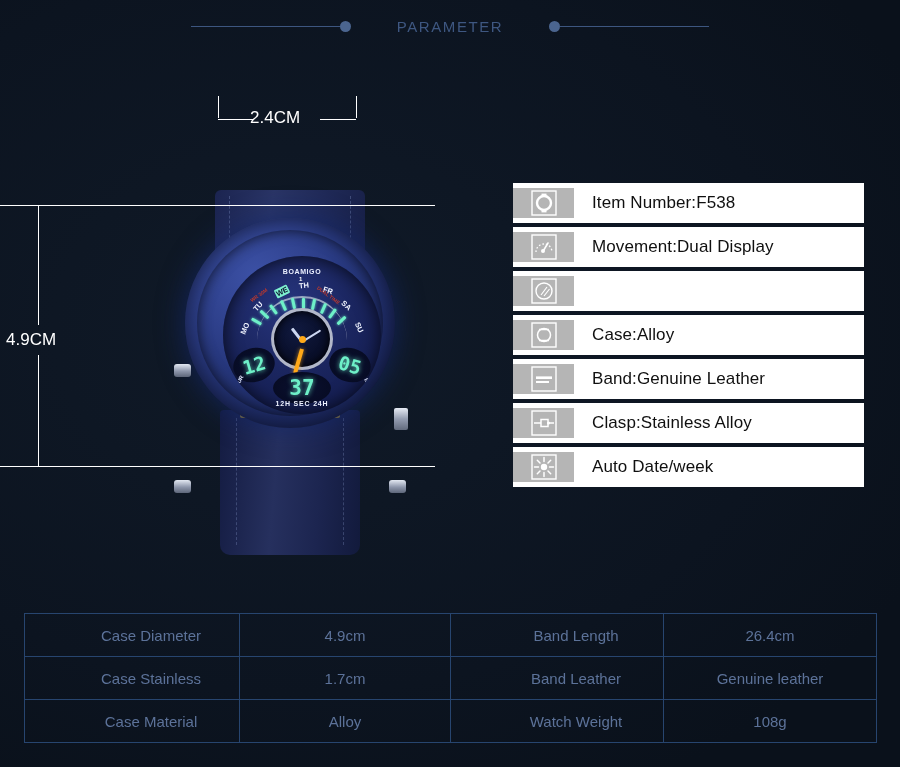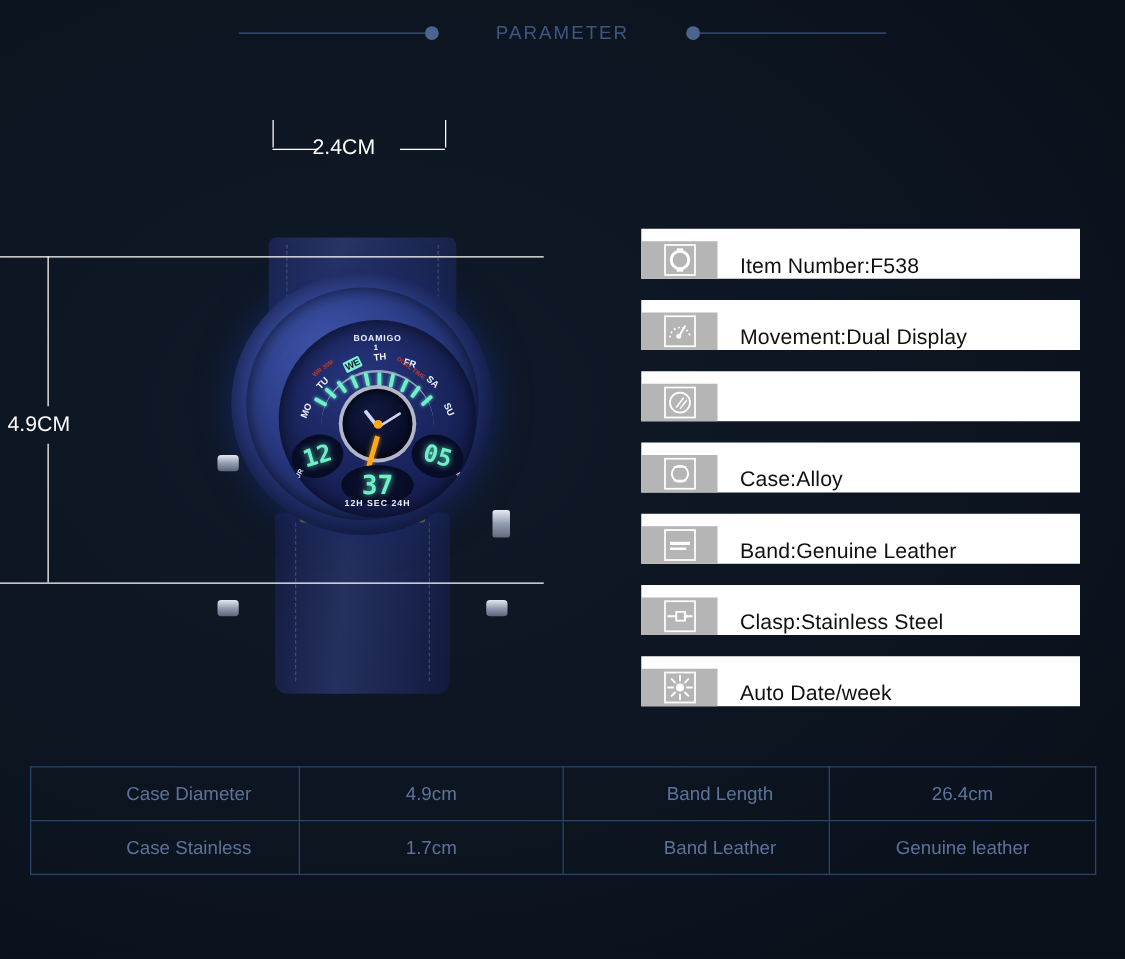--- a/index.html
+++ b/index.html
@@ -280,23 +280,23 @@
   }
 
   
   .spec-list {
     position: absolute;
     left: 513px; top: 183px;
     width: 351px;
   }
   .spec-row {
     display: flex;
-    align-items: flex-end;
+    align-items: center;
     height: 40px;
-    margin-bottom: 17px;
+    margin-bottom: 4px;
     background: #ffffff;
   }
   .spec-icon {
     width: 61px;
     background: #b5b5b5;
     display: flex;
     align-items: center;
     justify-content: center;
     flex: none;
   }
@@ -494,21 +494,21 @@
 
     <div class="spec-row">
       <div class="spec-icon">
         <svg width="30" height="30" viewBox="0 0 30 30">
           <rect x="3" y="3" width="24" height="24" fill="none" stroke="#fff" stroke-width="1.4"></rect>
           <rect x="12" y="11.5" width="7" height="7" fill="none" stroke="#fff" stroke-width="1.5"></rect>
           <path d="M5 15 L12 15 M19 15 L25 15" stroke="#fff" stroke-width="1.5"></path>
           <circle cx="19.5" cy="15" r="1.6" fill="#fff"></circle>
         </svg>
       </div>
-      <div class="spec-text">Clasp:Stainless Steel</div>
+      <div class="spec-text">Clasp:Stainless Alloy</div>
     </div>
 
     <div class="spec-row">
       <div class="spec-icon">
         <svg width="30" height="30" viewBox="0 0 30 30">
           <rect x="3" y="3" width="24" height="24" fill="none" stroke="#fff" stroke-width="1.4"></rect>
           <circle cx="15" cy="15" r="3.2" fill="#fff"></circle>
           <g stroke="#fff" stroke-width="1.5" stroke-linecap="round">
             <path d="M15 5.5 L15 9.5 M15 20.5 L15 24.5 M5.5 15 L9.5 15 M20.5 15 L24.5 15"></path>
             <path d="M8.3 8.3 L11 11 M19 19 L21.7 21.7 M21.7 8.3 L19 11 M11 19 L8.3 21.7"></path>
@@ -532,16 +532,22 @@
         <td class="v">4.9cm</td>
         <td class="k">Band Length</td>
         <td class="v">26.4cm</td>
       </tr>
       <tr>
         <td class="k">Case Stainless</td>
         <td class="v">1.7cm</td>
         <td class="k">Band Leather</td>
         <td class="v">Genuine leather</td>
       </tr>
+      <tr>
+        <td class="k">Case Material</td>
+        <td class="v">Alloy</td>
+        <td class="k">Watch Weight</td>
+        <td class="v">108g</td>
+      </tr>
     </tbody>
   </table>
 
 </div>
 
 </body></html>

